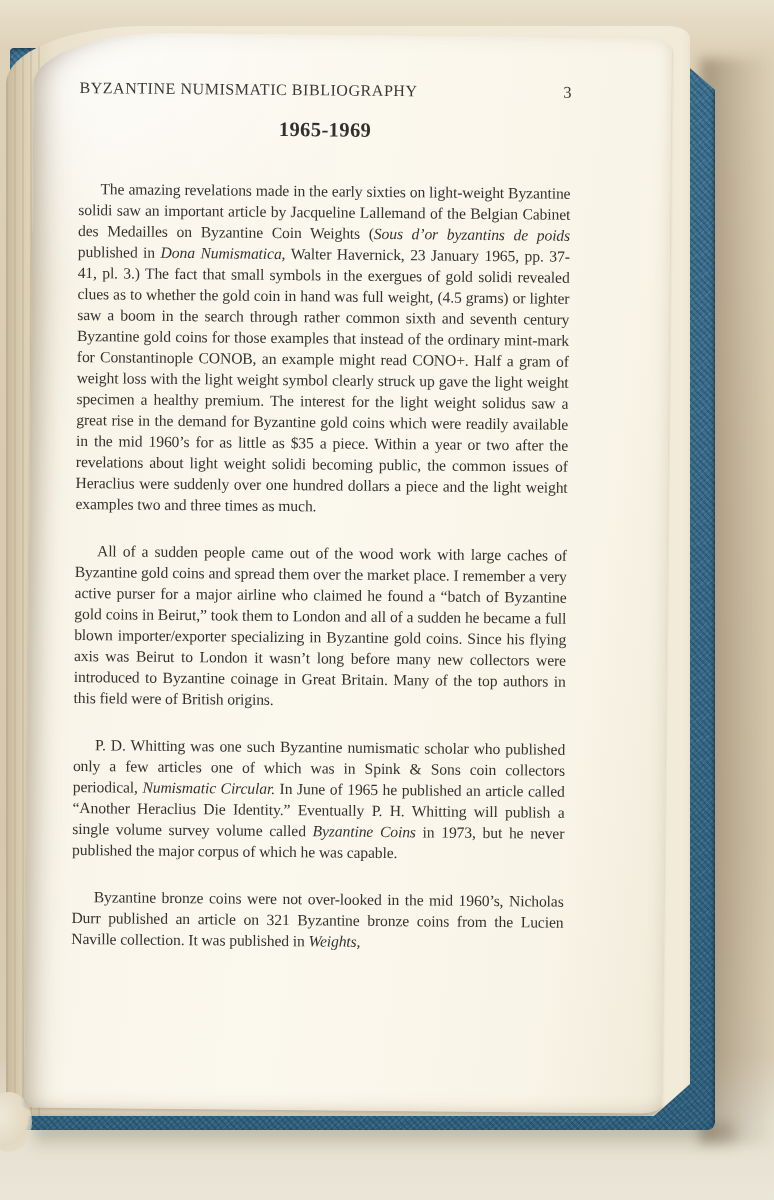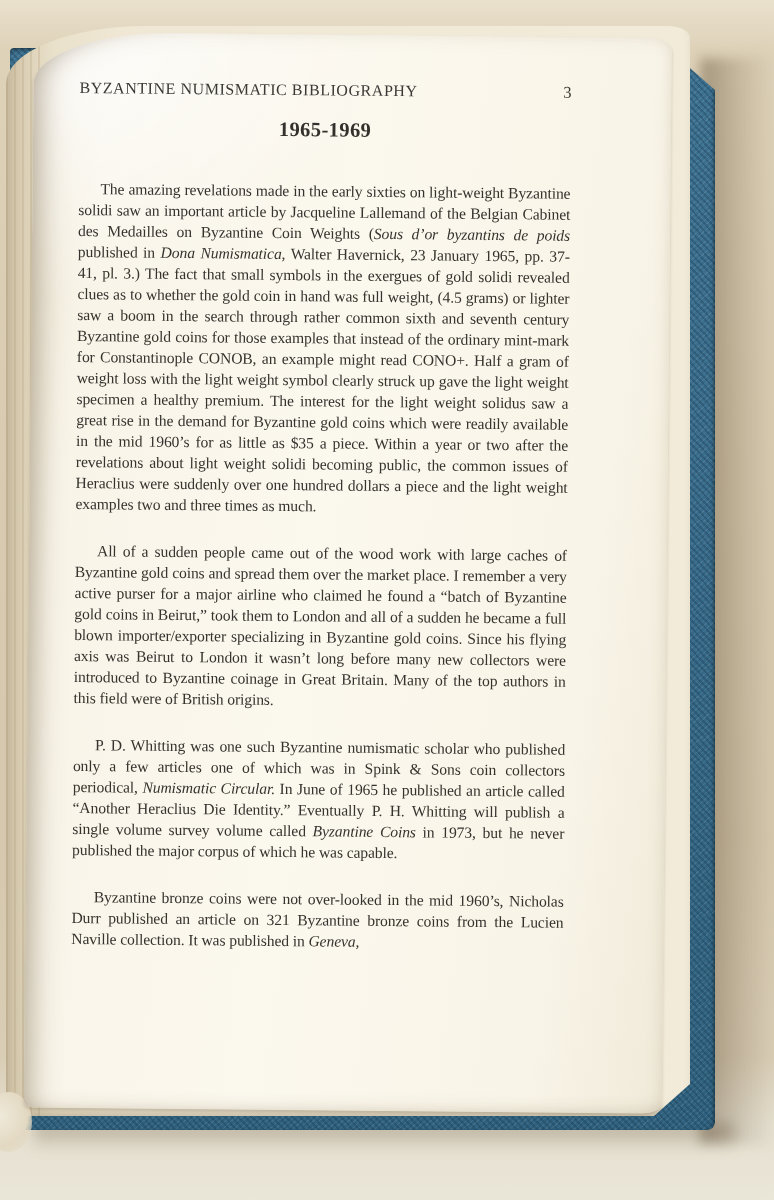--- a/index.html
+++ b/index.html
@@ -108,17 +108,17 @@
     <div class="content">
       <div class="header-row">
         <span>BYZANTINE NUMISMATIC BIBLIOGRAPHY</span>
         <span class="page-num">3</span>
       </div>
       <div class="section-title">1965-1969</div>
       <div class="body-text" id="paragraphs">
           <p><span>The amazing revelations made in the early sixties on light-weight Byzantine solidi saw an important article by Jacqueline Lallemand of the Belgian Cabinet des Medailles on Byzantine Coin Weights (</span><span class="it">Sous d’or byzantins de poids</span><span> published in </span><span class="it">Dona Numismatica,</span><span> Walter Havernick, 23 January 1965, pp. 37-41, pl. 3.) The fact that small symbols in the exergues of gold solidi revealed clues as to whether the gold coin in hand was full weight, (4.5 grams) or lighter saw a boom in the search through rather common sixth and seventh century Byzantine gold coins for those examples that instead of the ordinary mint-mark for Constantinople CONOB, an example might read CONO+. Half a gram of weight loss with the light weight symbol clearly struck up gave the light weight specimen a healthy premium. The interest for the light weight solidus saw a great rise in the demand for Byzantine gold coins which were readily available in the mid 1960’s for as little as $35 a piece. Within a year or two after the revelations about light weight solidi becoming public, the common issues of Heraclius were suddenly over one hundred dollars a piece and the light weight examples two and three times as much.</span></p>
           <p><span>All of a sudden people came out of the wood work with large caches of Byzantine gold coins and spread them over the market place. I remember a very active purser for a major airline who claimed he found a “batch of Byzantine gold coins in Beirut,” took them to London and all of a sudden he became a full blown importer/exporter specializing in Byzantine gold coins. Since his flying axis was Beirut to London it wasn’t long before many new collectors were introduced to Byzantine coinage in Great Britain. Many of the top authors in this field were of British origins.</span></p>
           <p><span>P. D. Whitting was one such Byzantine numismatic scholar who published only a few articles one of which was in Spink &amp; Sons coin collectors periodical, </span><span class="it">Numismatic Circular.</span><span> In June of 1965 he published an article called “Another Heraclius Die Identity.” Eventually P. H. Whitting will publish a single volume survey volume called </span><span class="it">Byzantine Coins</span><span> in 1973, but he never published the major corpus of which he was capable.</span></p>
-          <p><span>Byzantine bronze coins were not over-looked in the mid 1960’s, Nicholas Durr published an article on 321 Byzantine bronze coins from the Lucien Naville collection. It was published in </span><span class="it">Geneva,</span></p>
+          <p><span>Byzantine bronze coins were not over-looked in the mid 1960’s, Nicholas Durr published an article on 321 Byzantine bronze coins from the Lucien Naville collection. It was published in </span><span class="it">Weights,</span></p>
         </div>
     </div>
   </div>
 </div>
 
 </body></html>

